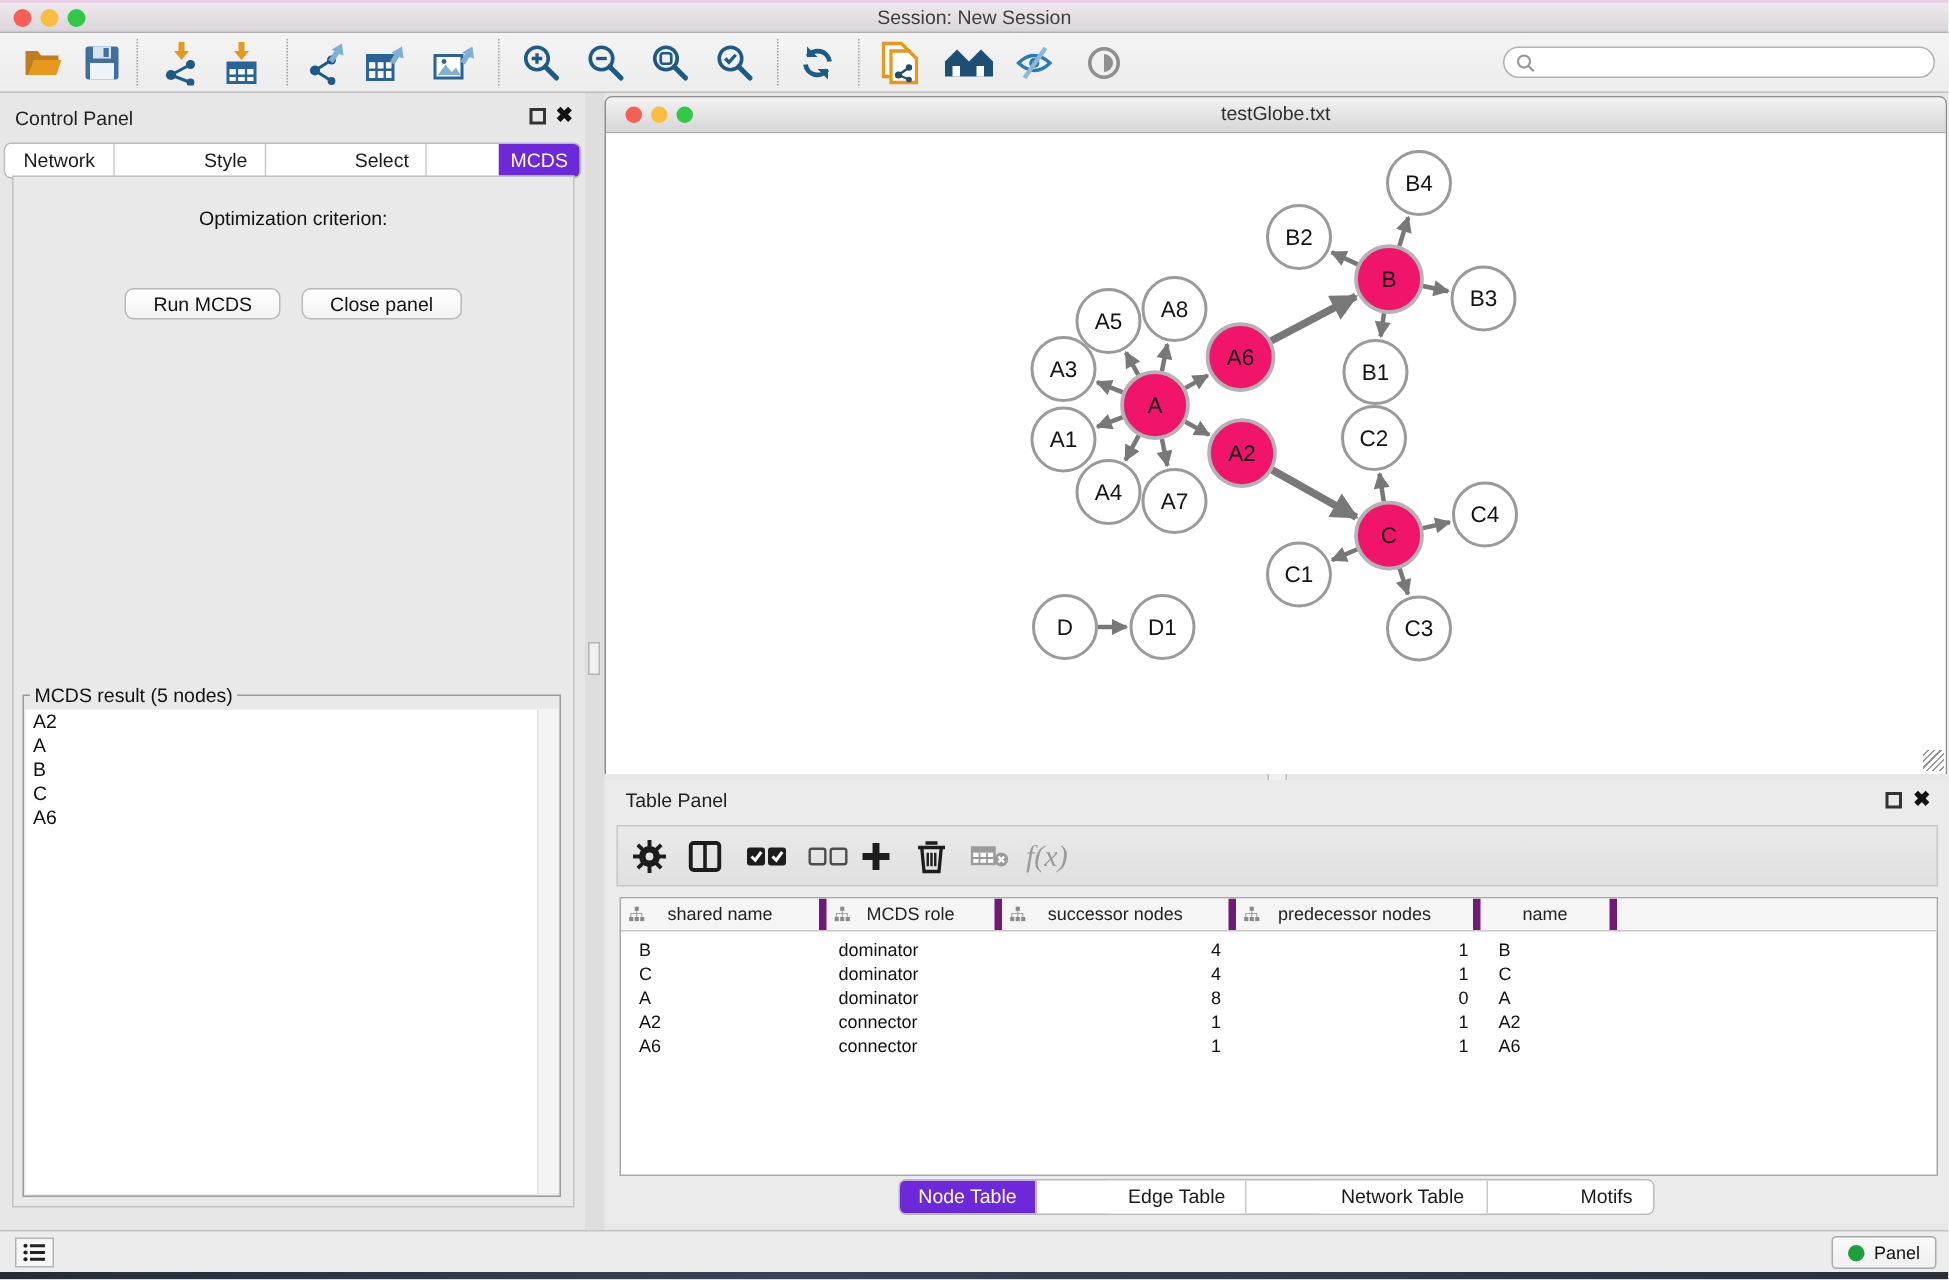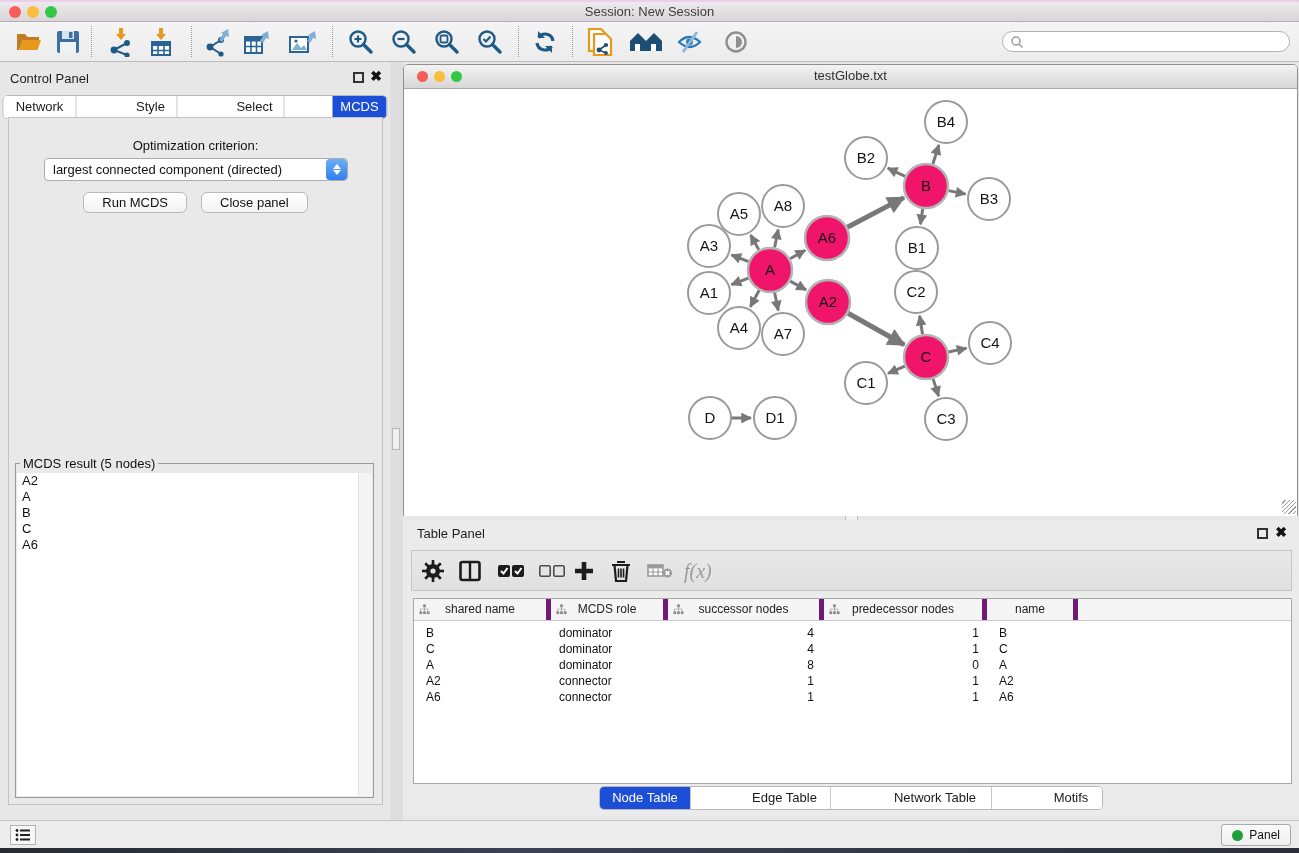--- a/index.html
+++ b/index.html
@@ -18,21 +18,21 @@
   .searchbox{position:absolute;top:9px;right:9px;width:288px;height:21px;background:#fff;border:1px solid #b2b2b2;border-radius:12px;display:flex;align-items:center;padding-left:7px;box-sizing:border-box;}
   .searchbox input{border:none;outline:none;flex:1;font-size:12px;background:transparent;font-family:inherit;}
   
   #control-panel{position:absolute;top:62px;left:0;width:390px;bottom:33px;background:#e7e7e7;}
   .panel-title{position:absolute;top:9px;left:10px;font-size:13px;color:#1e1e1e;}
   .float-btn{position:absolute;top:10px;width:11px;height:11px;border:2px solid #333;box-sizing:border-box;}
   .close-btn{position:absolute;top:6px;font-size:14px;font-weight:bold;color:#111;line-height:16px;}
   .segctl{display:flex;border:1px solid #b9b9b9;border-radius:5px;overflow:hidden;background:#fff;height:22px;gap:48px;}
   .segctl .seg{font-size:13px;line-height:22px;text-align:center;color:#1a1a1a;border-right:1px solid #c9c9c9;background:#fff;}
   .segctl .seg:last-child{border-right:none;}
-  .segctl .seg.active{background:#1d4ed8;color:#fff;}
+  .segctl .seg.active{background:#6d28d9;color:#fff;}
   #cp-tabs{position:absolute;top:33px;left:50%;transform:translateX(-50%);}
   #cp-tabs .seg:nth-child(1){width:72px;}
   #cp-tabs .seg:nth-child(2){width:52px;}
   #cp-tabs .seg:nth-child(3){width:58px;}
   #cp-tabs .seg:nth-child(4){width:54px;}
   .cp-content{position:absolute;left:8px;right:7px;top:55px;bottom:15px;background:#e9e9e9;border:1px solid #c2c2c2;box-sizing:border-box;}
   .opt-label{position:absolute;top:20px;width:100%;text-align:center;font-size:13px;color:#111;}
   .combo{position:absolute;top:40px;left:35px;right:34px;height:23px;background:#fff;border:1px solid #ababab;border-radius:4px;box-sizing:border-box;display:flex;align-items:center;}
   .combo .combo-text{flex:1;font-size:13px;padding-left:8px;color:#111;white-space:nowrap;overflow:hidden;}
   .combo .combo-cap{width:21px;height:21px;border-radius:4px;background:linear-gradient(#6cb0f8,#2f7ef0);margin-right:0px;display:flex;flex-direction:column;align-items:center;justify-content:center;gap:1px;}
@@ -240,27 +240,20 @@
     <span class="float-btn" style="right:26px"></span>
     <span class="close-btn" style="right:8px">✖</span>
     <div id="cp-tabs" class="segctl">
         <div class="seg">Network</div>
         <div class="seg">Style</div>
         <div class="seg">Select</div>
         <div class="seg active">MCDS</div>
       </div>
     <div class="cp-content">
       <div class="opt-label">Optimization criterion:</div>
-      <div class="combo">
-        <span class="combo-text">largest connected component (directed)</span>
-        <span class="combo-cap">
-            <span class="chev up"></span>
-            <span class="chev down"></span>
-          </span>
-      </div>
       <div class="btnrow">
         <button class="mac-btn">Run MCDS</button>
         <button class="mac-btn">Close panel</button>
       </div>
       <fieldset class="mcds-fieldset">
         <legend>MCDS result (5 nodes)</legend>
         <div class="mcds-list" id="mcds-list">
           <div class="mcds-scroll"></div>
         <div class="mcds-item">A2</div>
             <div class="mcds-item">A</div>

